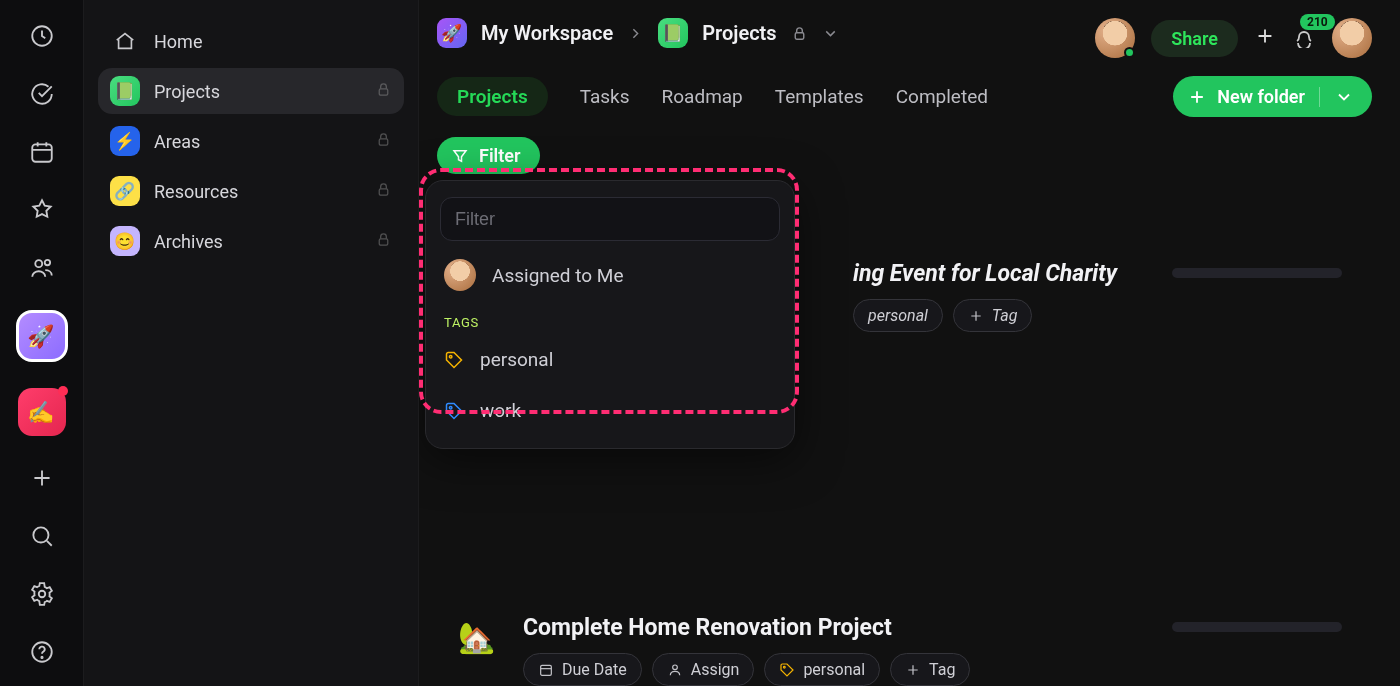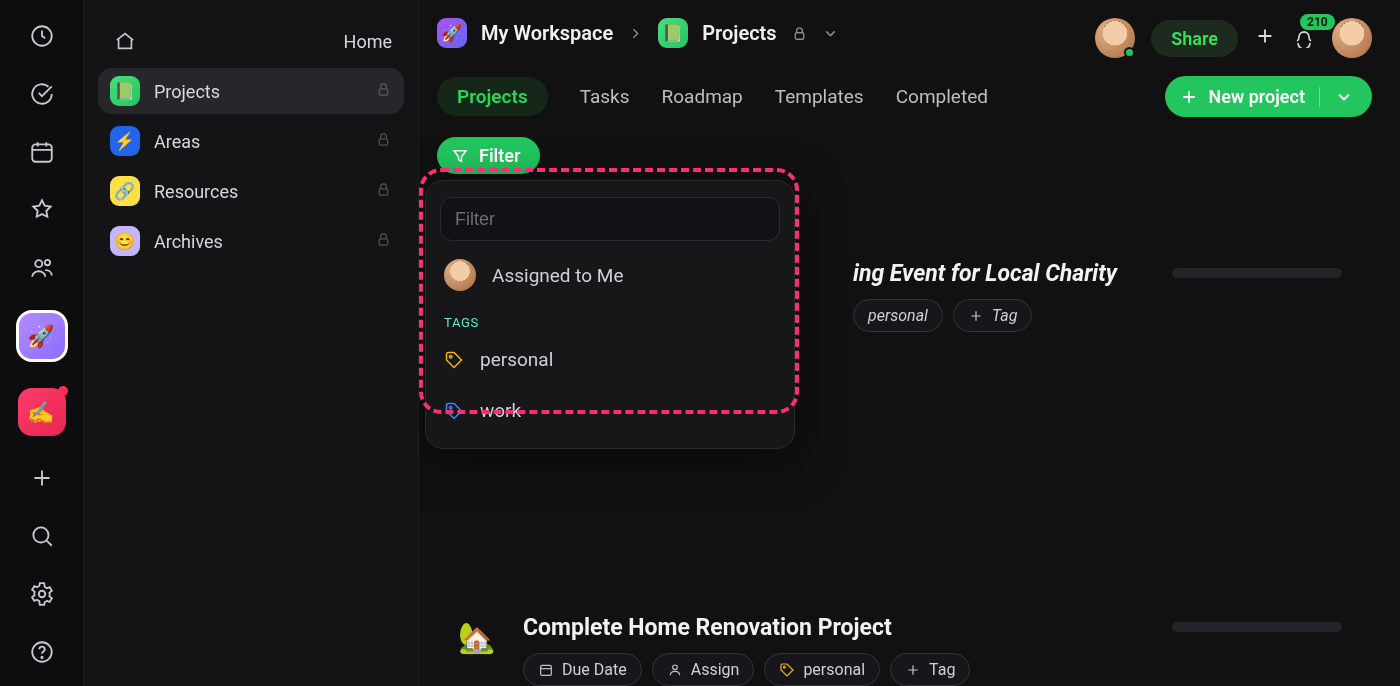--- a/index.html
+++ b/index.html
@@ -10,21 +10,21 @@
   .rail { width:84px; background:#0d0d0f; display:flex; flex-direction:column; align-items:center; padding-top:20px; gap:26px; border-right:1px solid #1c1c1e; }
   .rail-icon { width:32px; height:32px; display:flex; align-items:center; justify-content:center; color:#c9c9cd; cursor:pointer; position:relative; }
   .rail-icon svg { width:26px; height:26px; stroke:currentColor; fill:none; stroke-width:1.7; }
   .rail-icon.active { width:52px; height:52px; background:linear-gradient(135deg,#b48cff,#8c6cff); border-radius:16px; border:3px solid #fff; }
   .rail-icon.red { width:48px; height:48px; background:linear-gradient(135deg,#ff3d6b,#e4264f); border-radius:14px; }
   .rail-icon.red::after { content:''; position:absolute; top:-2px; right:-2px; width:10px;height:10px;border-radius:50%; background:#ff2d55; }
   .rail-icon.active span, .rail-icon.red span { font-size:22px; }
 
   
   .sidebar { width:335px; background:#141416; border-right:1px solid #1c1c1e; padding:18px 14px; display:flex; flex-direction:column; gap:4px; }
-  .side-item { display:flex; align-items:center; gap:14px; height:46px; padding:0 12px; border-radius:14px; cursor:pointer; font-size:18px; color:#d7d7dc;justify-content:space-between; }
+  .side-item { display:flex; align-items:center; gap:14px; height:46px; padding:0 12px; border-radius:14px; cursor:pointer; font-size:18px; color:#d7d7dc; }
   .side-item.selected { background:#27272b; }
   .side-ic { width:30px; height:30px; border-radius:9px; display:flex; align-items:center; justify-content:center; font-size:17px; }
   .side-ic svg { width:22px; height:22px; stroke:#c9c9cd; fill:none; stroke-width:1.8; }
   .ic-home { background:transparent; }
   .ic-proj { background:linear-gradient(135deg,#4ade80,#22c55e); }
   .ic-area { background:#2563eb; }
   .ic-res  { background:#fde047; }
   .ic-arch { background:#c4b5fd; }
   .side-lock { margin-left:auto; opacity:.45; }
   .side-lock svg { width:17px; height:17px; stroke:#999; fill:none; stroke-width:1.8; }
@@ -59,21 +59,21 @@
   .newproj .sep{width:1px;height:20px;background:rgba(255,255,255,.35);margin:0 4px;}
 
   .filter-btn { margin-top:20px; display:inline-flex; align-items:center; gap:10px; background:#22c55e; color:#fff; font-weight:600; font-size:18px; padding:8px 20px 8px 14px; border-radius:22px; cursor:pointer; width:fit-content;}
   .filter-btn svg{width:18px;height:18px;stroke:#fff;fill:none;stroke-width:2;}
 
   
   .dropdown { position:absolute; left:6px; top:180px; width:370px; background:#17171a; border:1px solid #2a2a2e; border-radius:18px; padding:16px 14px; z-index:20; box-shadow:0 10px 45px rgba(0,0,0,.55);}
   .dd-input { width:100%; height:44px; border-radius:12px; border:1px solid #2b2b34; background:#121216; padding:0 14px; color:#ddd; font-size:18px; outline:none; }
   .dd-input::placeholder{color:#6d6d75;}
   .dd-row { display:flex; align-items:center; gap:16px; padding:10px 4px; margin-top:8px; cursor:pointer; border-radius:10px; font-size:19px;}
-  .dd-head { font-size:13px; letter-spacing:.05em; color:#5eead4; margin:14px 4px 2px; }
+  .dd-head { font-size:13px; letter-spacing:.05em; color:#bef264; margin:14px 4px 2px; }
   .tag-ic{width:20px;height:20px;}
   .tag-ic svg{width:20px;height:20px;fill:none;stroke-width:1.8;}
   .dim{color:#cfcfd6;}
 
   .annot { position:absolute; left:0px; top:168px; width:380px; height:246px; border:4px dashed #ff2d73; border-radius:22px; pointer-events:none; z-index:25;}
 
   
   .list { margin-top:260px; display:flex; flex-direction:column; gap:40px; padding-left:20px;}
   .proj { display:flex; gap:26px; align-items:flex-start; }
   .proj-emoji{ font-size:30px; width:40px; text-align:center; margin-top:6px;}
@@ -246,21 +246,21 @@
   <div class="tabs">
     <div class="tab active">Projects</div>
     <div class="tab">Tasks</div>
     <div class="tab">Roadmap</div>
     <div class="tab">Templates</div>
     <div class="tab">Completed</div>
     <div class="newproj">
       <svg viewBox="0 0 24 24">
           <path d="M12 5v14M5 12h14"></path>
         </svg>
-      <span>New project</span>
+      <span>New folder</span>
       <span class="sep"></span>
       <svg viewBox="0 0 24 24">
           <path d="M6 9l6 6 6-6"></path>
         </svg>
     </div>
   </div>
 
   <div class="filter-btn">
     <svg viewBox="0 0 24 24">
         <path d="M4 5h16l-6 8v6l-4-2v-4z"></path>

